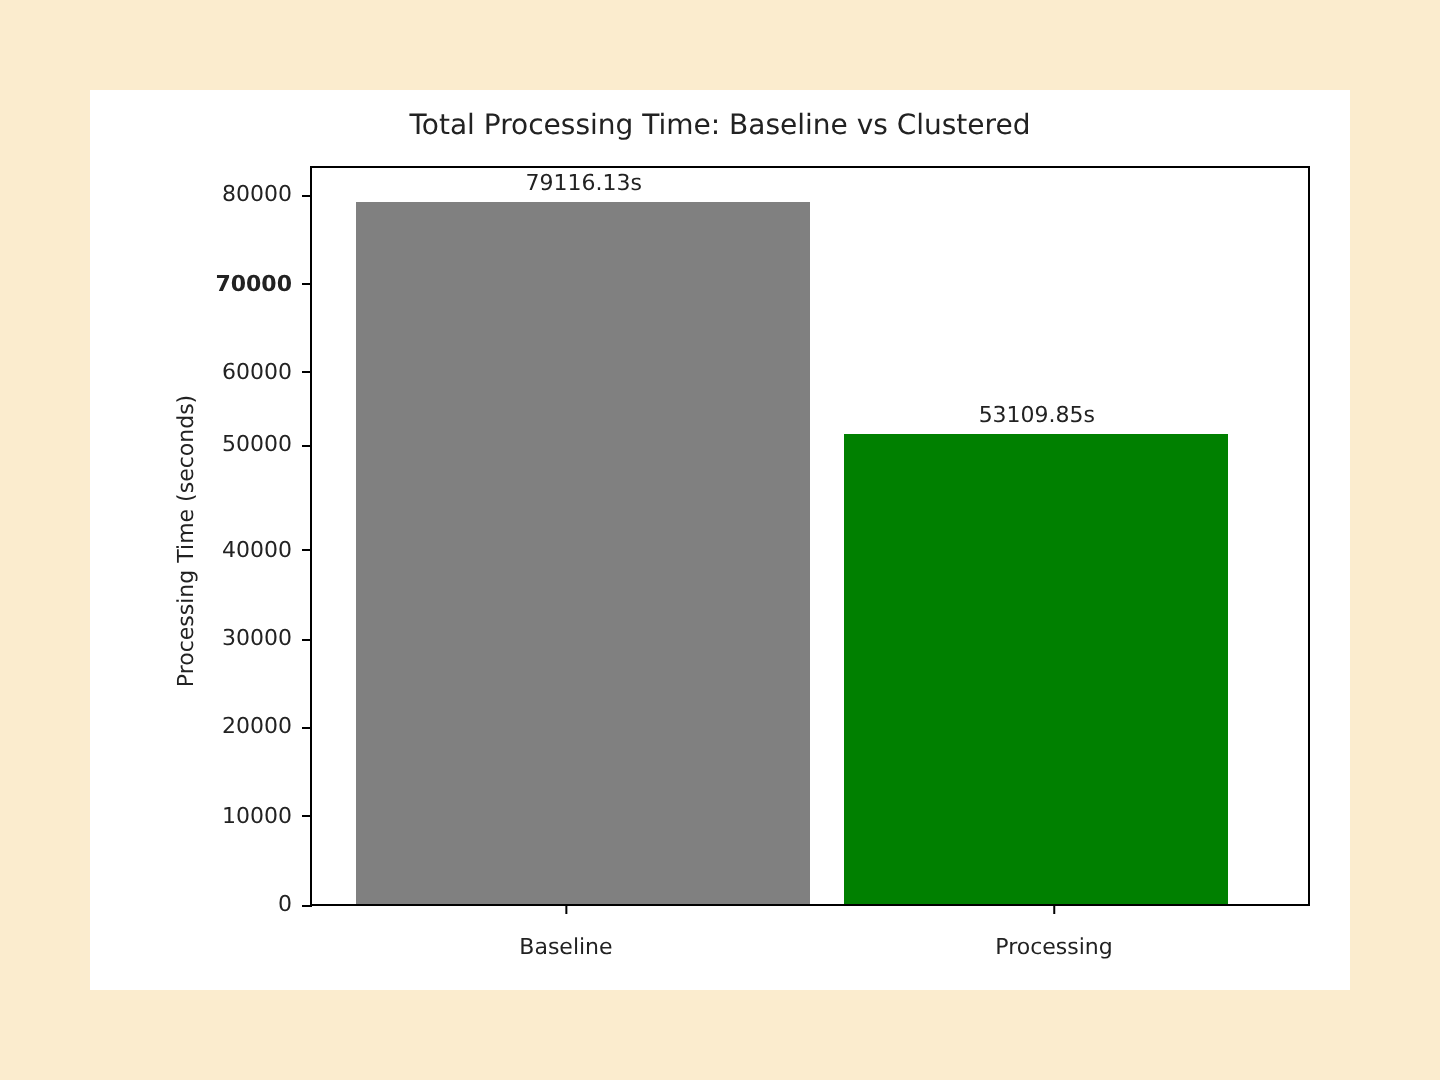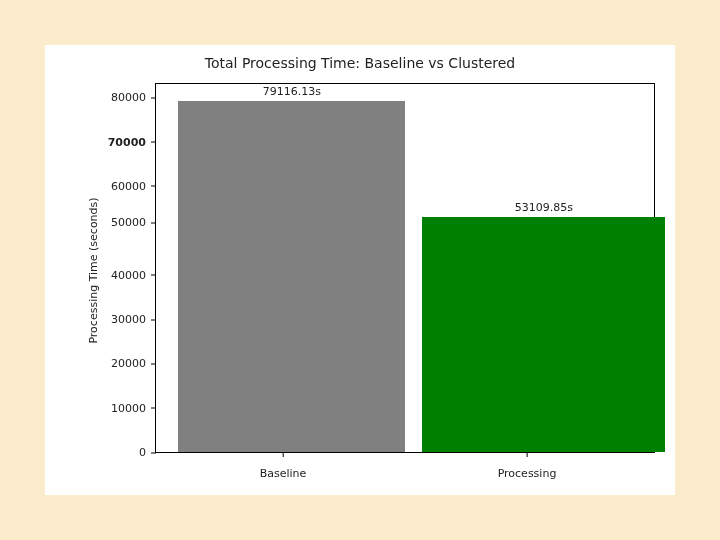--- a/index.html
+++ b/index.html
@@ -128,18 +128,18 @@
       <div class="ytick" style="bottom: 133.012px;">30000</div>
       <div class="ytick" style="bottom: 177.349px;">40000</div>
       <div class="ytick" style="bottom: 230px;">50000</div>
       <div class="ytick" style="bottom: 266.024px;">60000</div>
       <div class="ytick" style="bottom: 310.361px; font-weight: bold;">70000</div>
       <div class="ytick" style="bottom: 354.699px;">80000</div>
       <div class="bar" style="left: 22.41px; width: 227px; height: 350.78px; background: rgb(128, 128, 128);">
         <div class="bar-label">79116.13s</div>
       </div>
       <div class="xtick" style="left: 126.99px;">Baseline</div>
-      <div class="bar" style="left: 266.43px; width: 243px; height: 235.475px; background: rgb(0, 128, 0);">
+      <div class="bar" style="left: 266.43px; width: 192px; height: 235.475px; background: rgb(0, 128, 0);">
         <div class="bar-label">53109.85s</div>
       </div>
       <div class="xtick" style="left: 371.01px;">Processing</div>
     </div>
 </div>
 
 </body></html>

